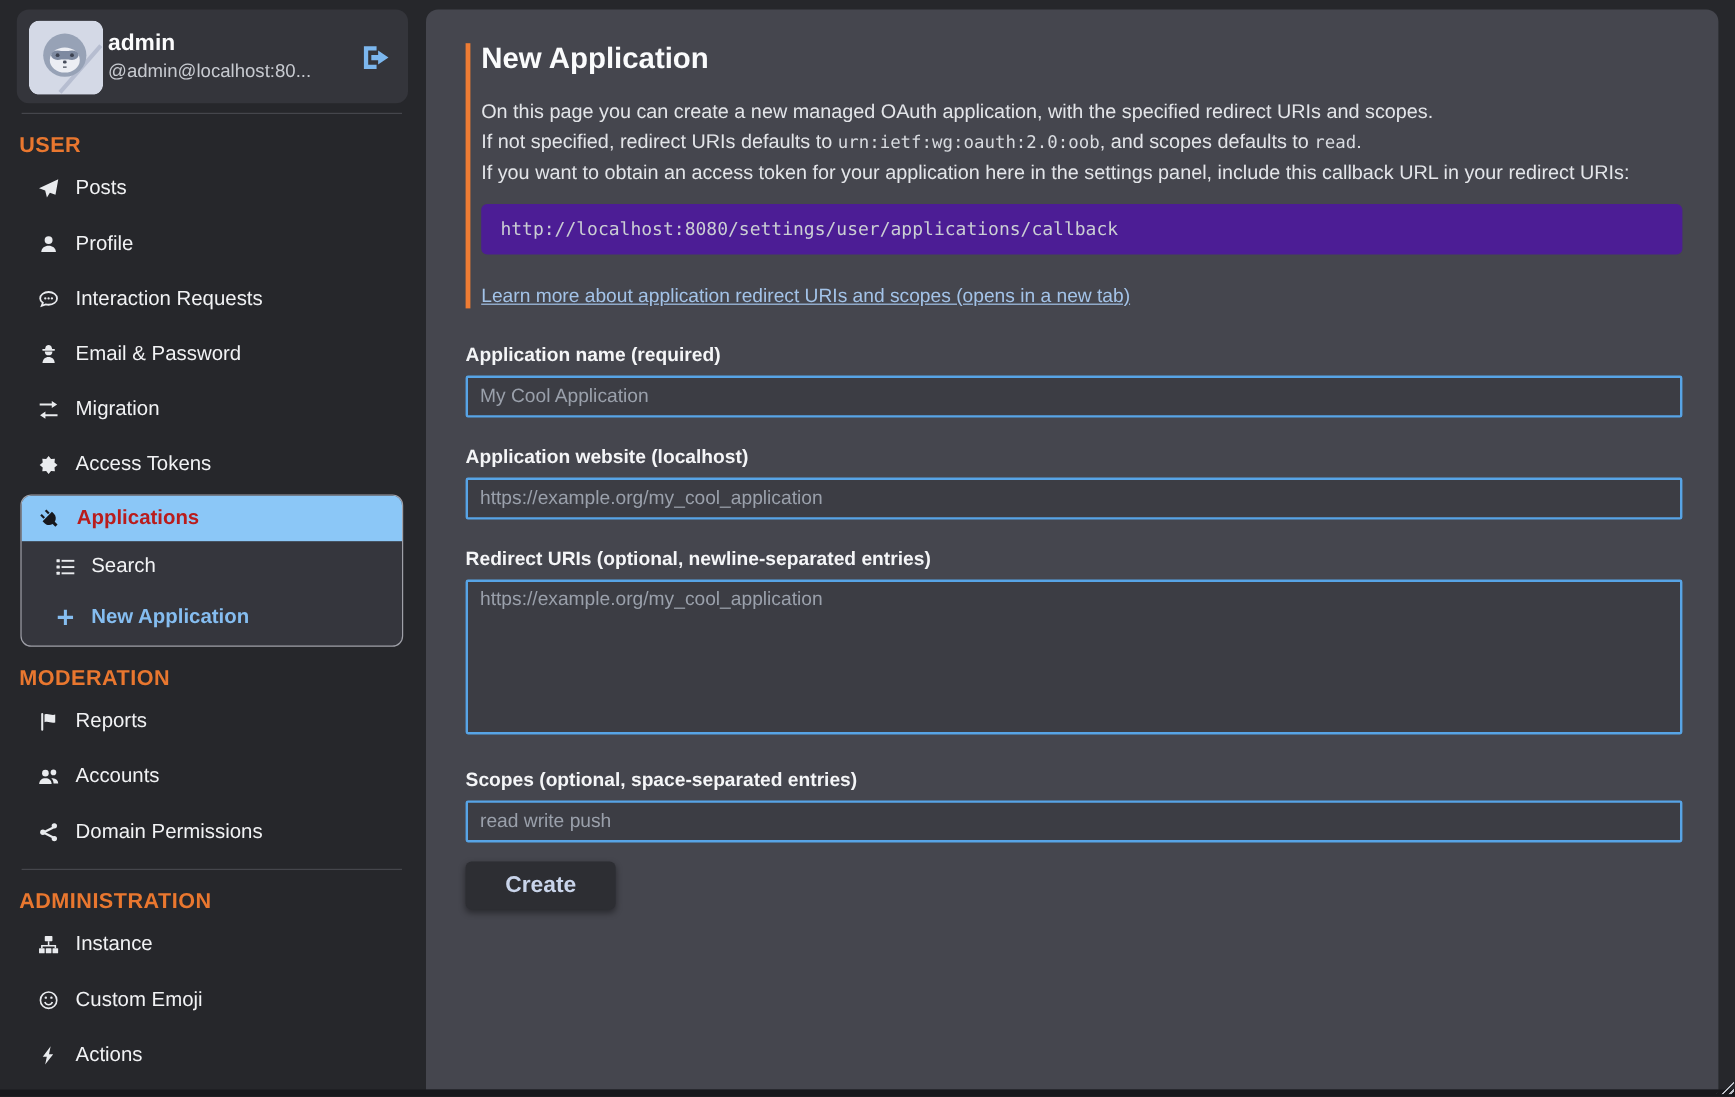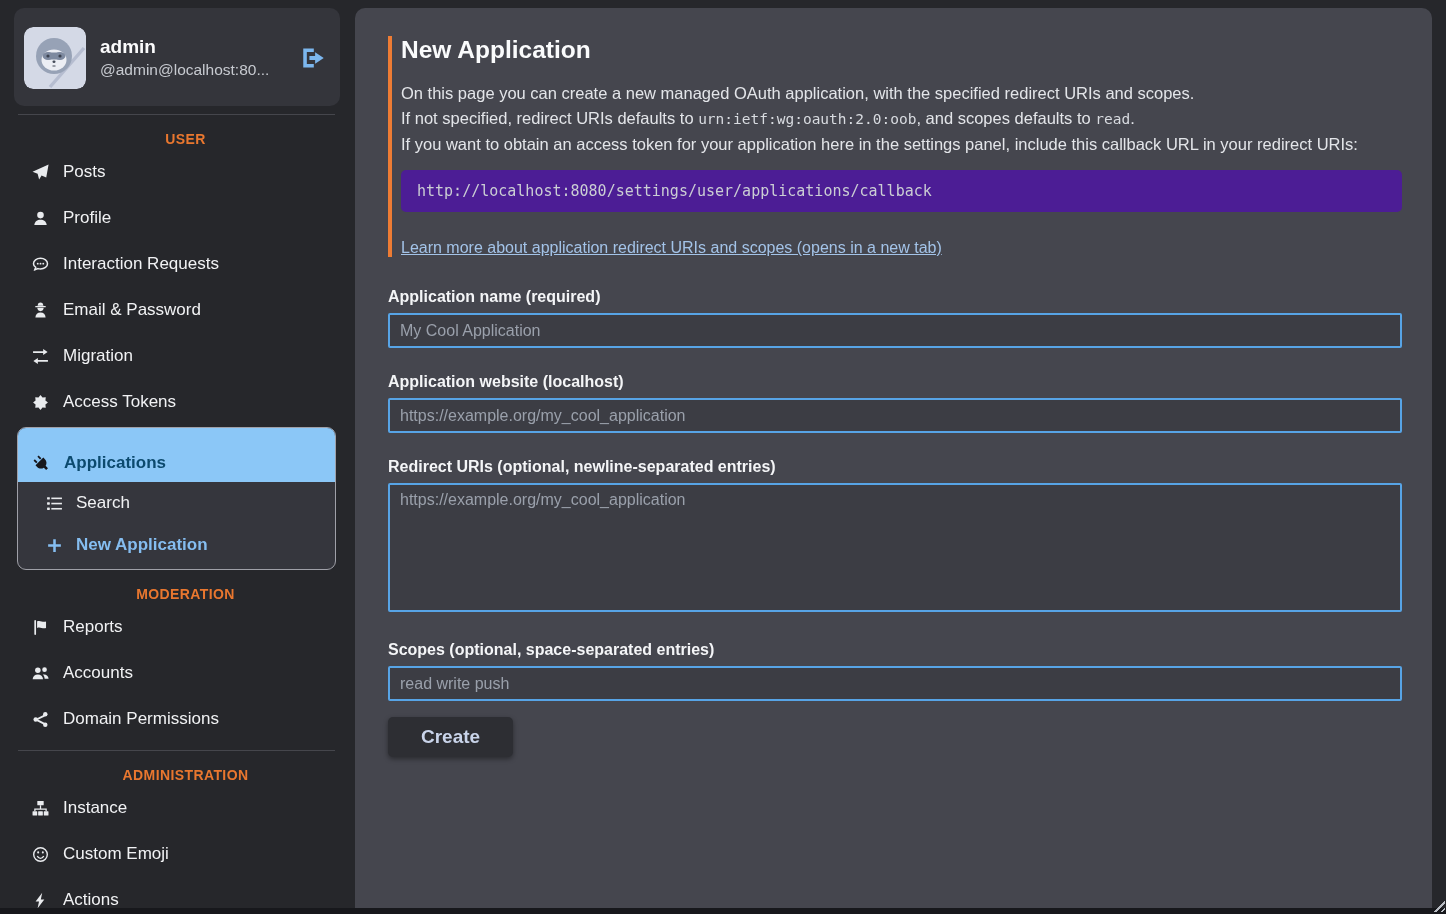--- a/index.html
+++ b/index.html
@@ -10,42 +10,42 @@
     position:relative;
     color:#f1f2f4;
   }
   svg { display:block; }
   .icon { flex:none; width:20px; display:flex; justify-content:center; align-items:center; color:#e9ebee; }
   .icon svg { width:17px; height:17px; fill:currentColor; }
 
   
   .sidebar { position:absolute; left:0; top:0; bottom:6px; width:355px; }
   .user-card {
-    margin:8px 15px 0 14px; height:98px; background:#34353b;
-    border-radius:10px; display:flex; align-items:center; gap:14px; padding:1px 14px 0 10px;
+    margin:8px 15px 0 14px; height:78px; background:#34353b;
+    border-radius:10px; display:flex; align-items:center; gap:4px; padding:1px 14px 0 10px;
   }
   .avatar { width:62px; height:62px; border-radius:9px; overflow:hidden; flex:none; }
   .user-names { display:flex; flex-direction:column; gap:3px; min-width:0; }
   .user-name { font-size:19px; font-weight:bold; color:#fbfbfc; }
   .user-handle { font-size:15.5px; color:#c7cad0; white-space:nowrap; overflow:hidden; text-overflow:ellipsis; max-width:185px; }
   .logout-btn { margin-left:auto; background:none; border:none; cursor:pointer; color:#7cb7ee; }
   .logout-btn svg { width:26px; height:26px; fill:currentColor; }
   .sidebar-divider { height:1px; background:#45464c; margin:8px 20px 0 18px; }
-  nav h3 { margin:16px 0 2px 16px; font-size:14px; letter-spacing:.4px; color:#e9772f; text-transform:uppercase;text-align:center; }
+  nav h3 { margin:16px 0 2px 16px; font-size:18px; letter-spacing:.4px; color:#e9772f; text-transform:uppercase; }
   .nav-item {
     display:flex; align-items:center; gap:13px;
     padding:13px 10px 13px 30px; font-size:17px; color:#f1f2f4; cursor:pointer;
   }
   .apps-block {
     margin:2px 19px 0 17px; border:1px solid #9fa0a8; border-radius:9px;
     overflow:hidden; background:#35363d;
   }
   .apps-head {
-    display:flex; align-items:center; gap:13px; padding:25px 10px 9px 13px;
-    background:#8bc7f7; color:#0c4a6e; font-size:17px; font-weight:bold; cursor:pointer;
+    display:flex; align-items:center; gap:13px; padding:9px 10px 9px 13px;
+    background:#8bc7f7; color:#b91c1c; font-size:17px; font-weight:bold; cursor:pointer;
   }
   .apps-head .icon { color:#17181d; }
   .apps-head .icon svg { transform:rotate(-45deg); }
   .sub-item {
     display:flex; align-items:center; gap:12px;
     padding:11px 10px 11px 26px; font-size:17px; cursor:pointer;
   }
   .sub-item:last-child { padding-bottom:14px; }
   .sub-item.active { color:#85bdf0; font-weight:bold; }
   .sub-item.active .icon { color:#85bdf0; }

